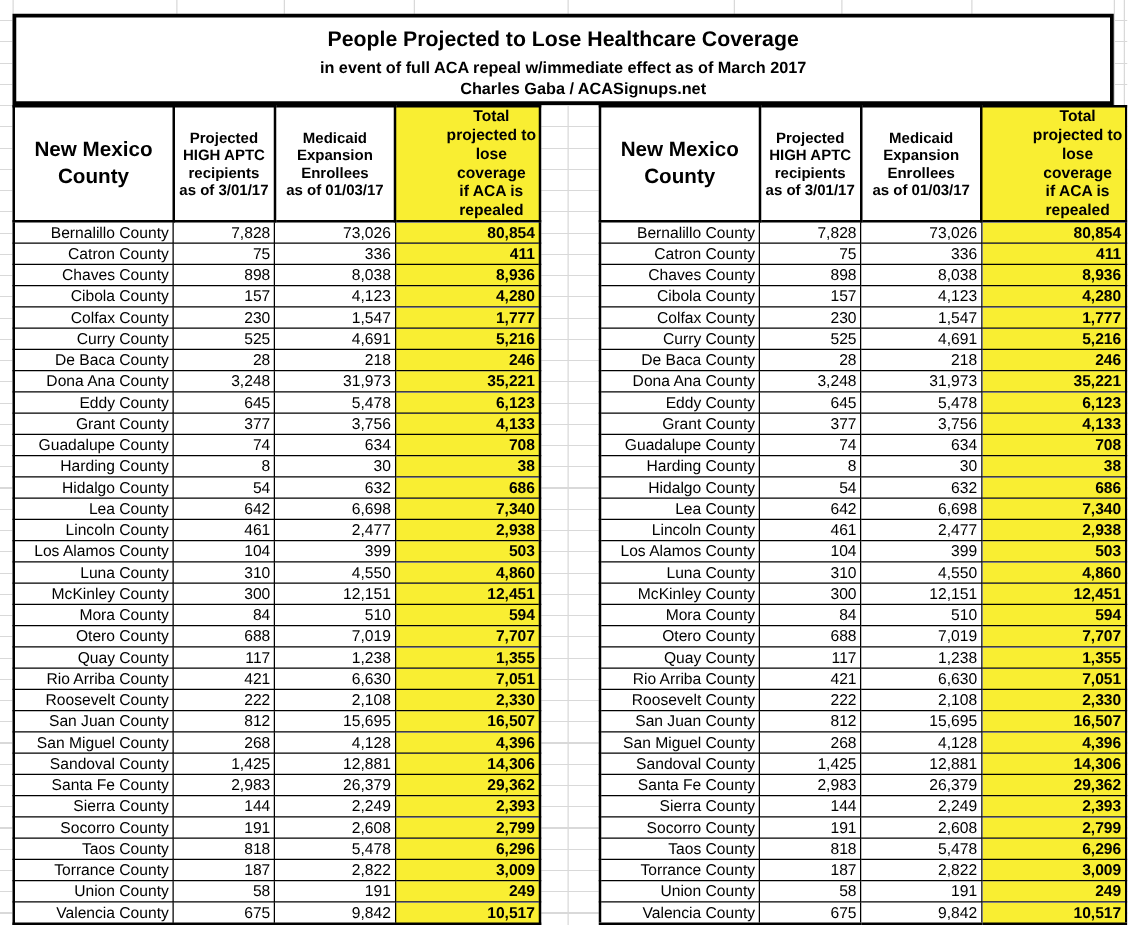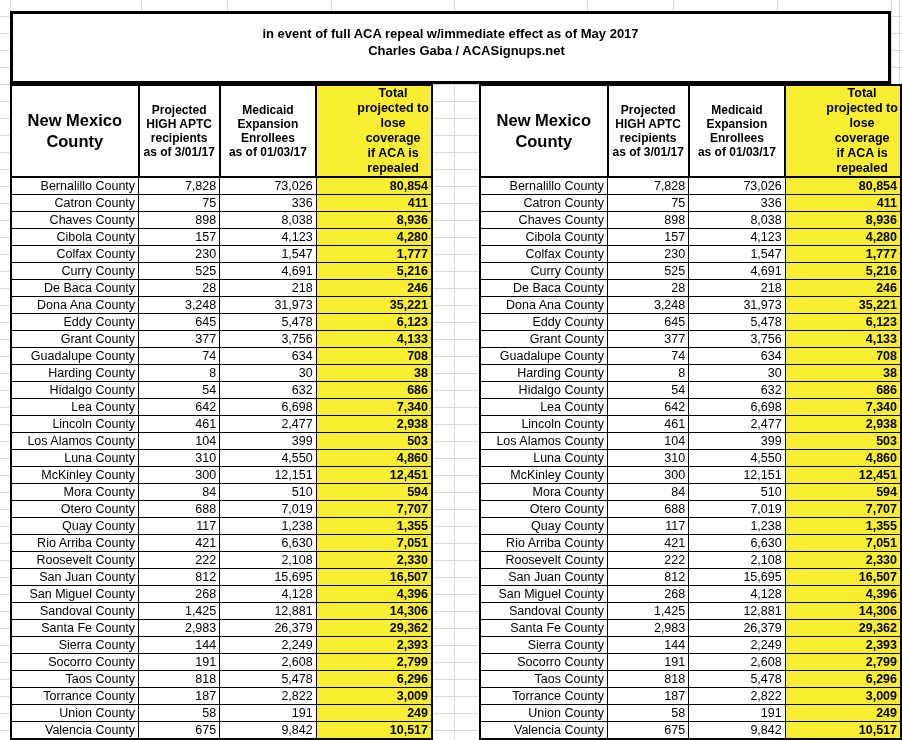--- a/index.html
+++ b/index.html
@@ -93,21 +93,22 @@
   }
   .data-table td.col-total { background: #f9ee32; font-weight: bold; }
   .data-table tr.total-row td { background: #f9ee32; font-weight: bold; border-width: 2px 1px 2px 1px; font-style: italic; }
 </style>
 </head>
 <body>
 
 <div class="sheet">
 
   <div class="title-box">
-    <div class="title-sub">in event of full ACA repeal w/immediate effect as of May 2017</div>
+    <div class="title-main">People Projected to Lose Healthcare Coverage</div>
+    <div class="title-sub">in event of full ACA repeal w/immediate effect as of March 2017</div>
     <div class="title-credit">Charles Gaba / ACASignups.net</div>
   </div>
 
   <div class="tables">
 
     <table class="data-table">
       <colgroup>
         <col class="c-county">
           <col class="c-aptc">
           <col class="c-medicaid">

